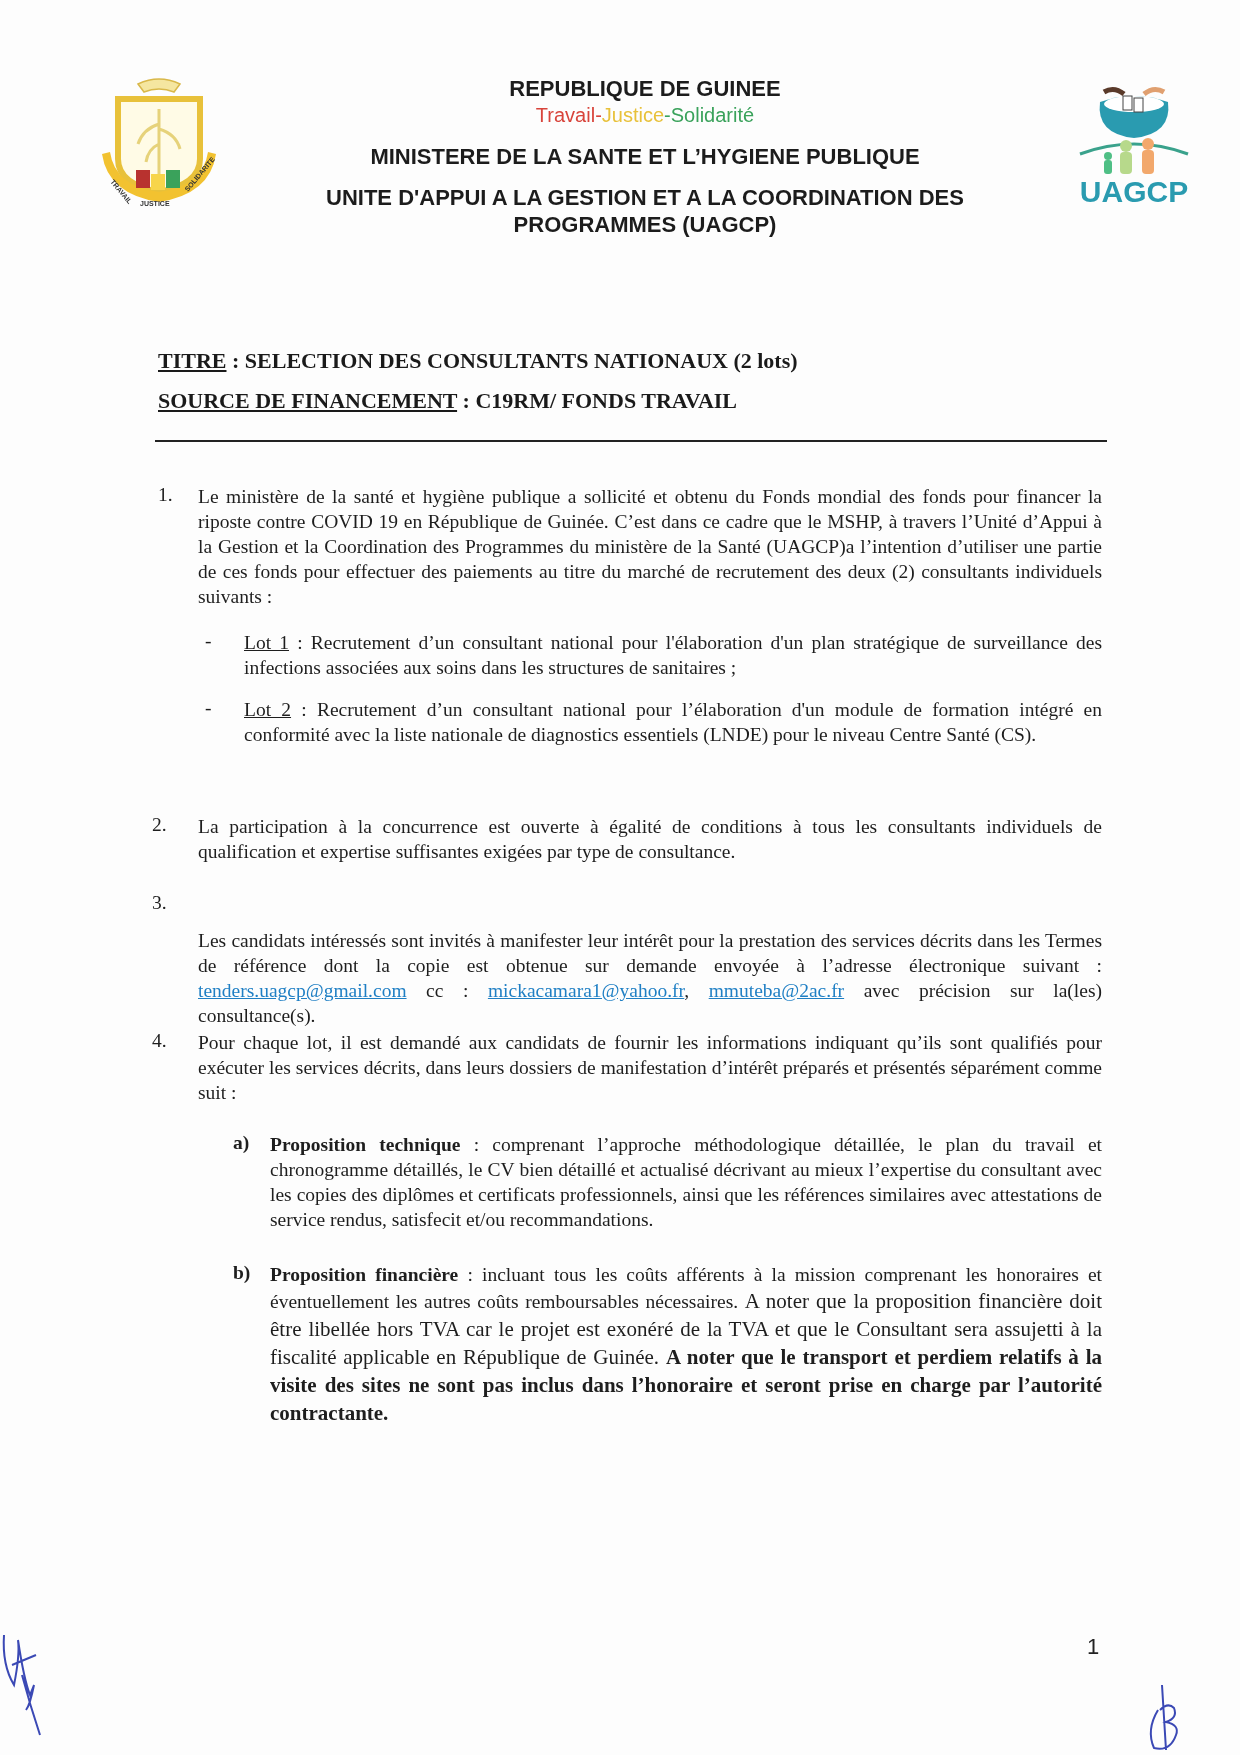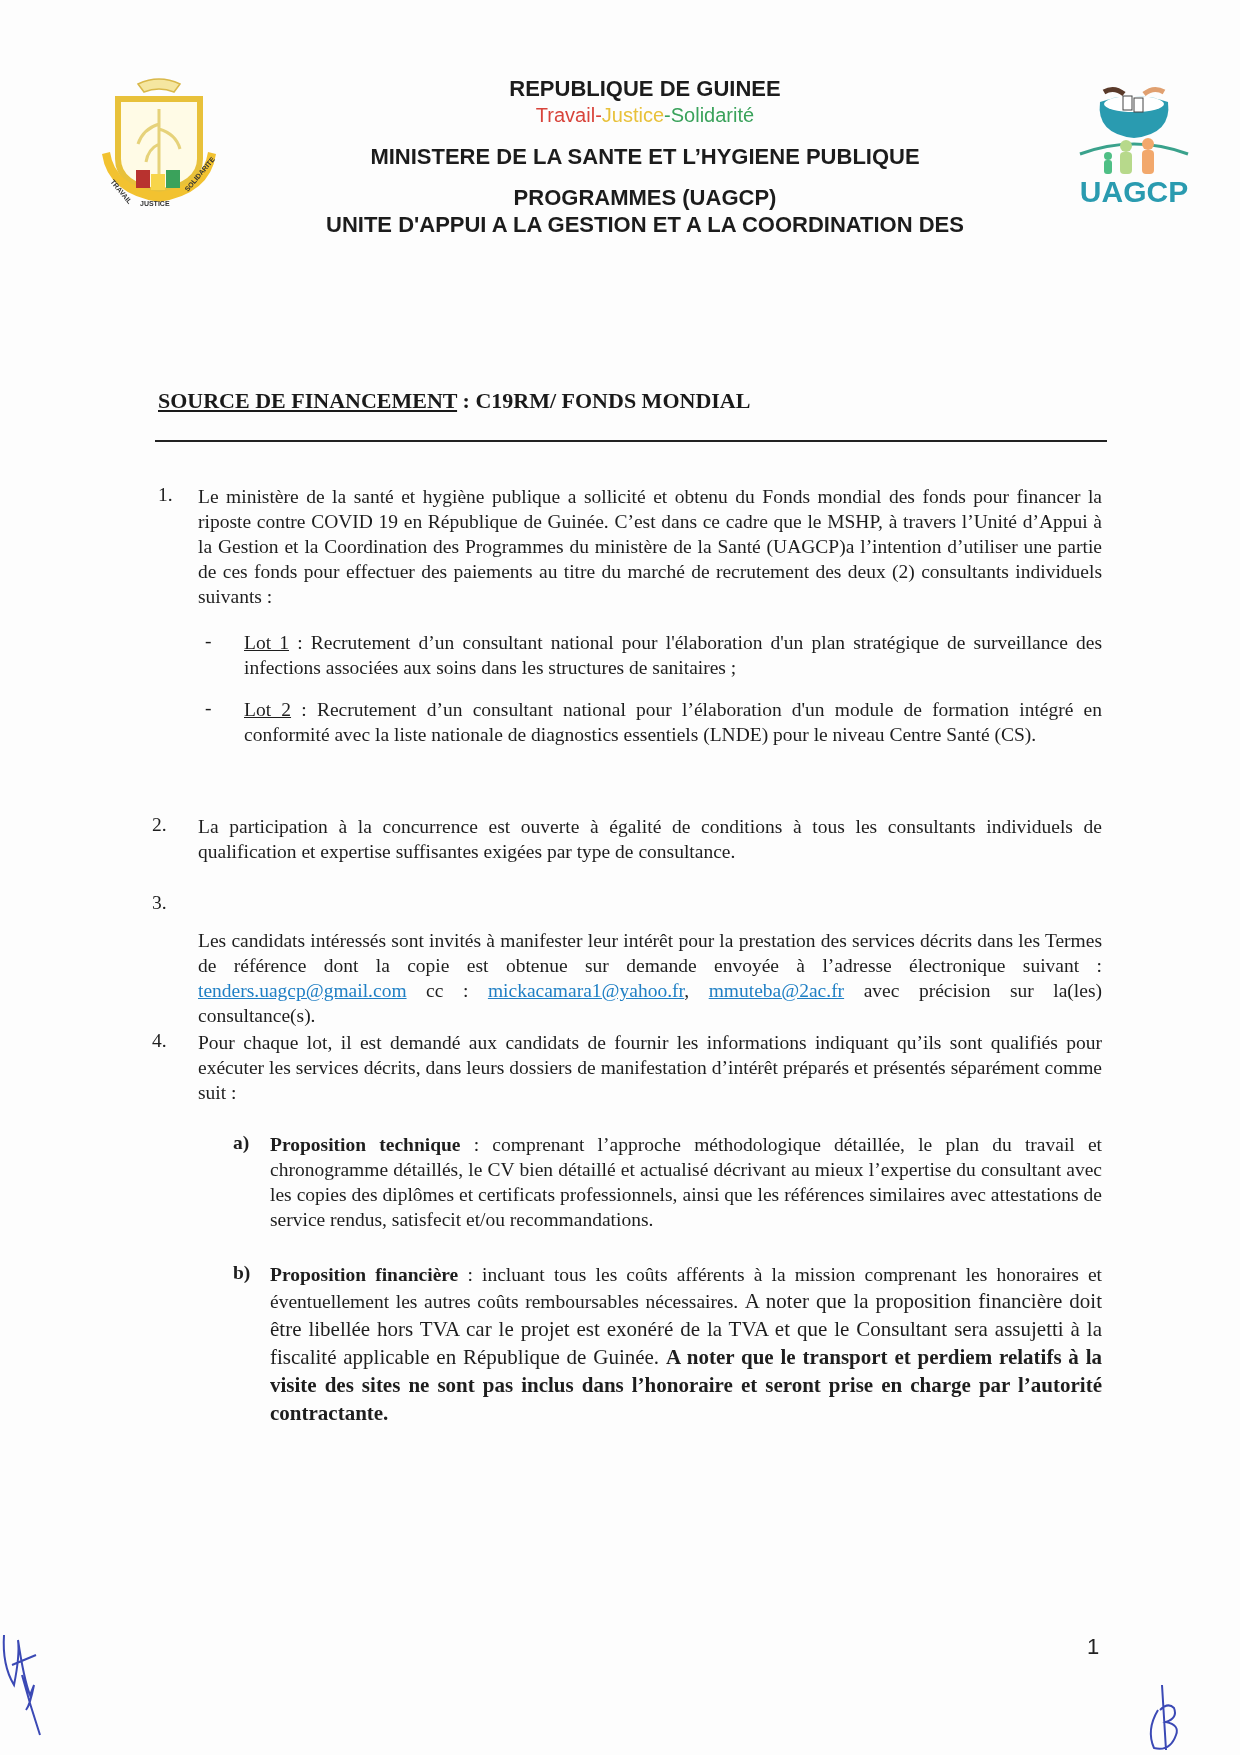--- a/index.html
+++ b/index.html
@@ -56,43 +56,46 @@
     <text x="52" y="132" font-size="7" font-family="Liberation Sans, sans-serif" font-weight="bold" fill="#333">JUSTICE</text>
     <text x="100" y="118" font-size="7" font-family="Liberation Sans, sans-serif" font-weight="bold" fill="#333" transform="rotate(-50 100 118)">SOLIDARITE</text>
   </svg>
 
   <div class="hdr hdr-rep">REPUBLIQUE DE GUINEE</div>
   <div class="hdr hdr-min">MINISTERE DE LA SANTE ET L’HYGIENE PUBLIQUE</div>
   <div class="hdr hdr-motto">
     <span class="motto-red">Travail</span><span class="motto-red">-</span><span class="motto-yellow">Justice</span><span class="motto-green">-</span><span class="motto-green">Solidarité</span>
   </div>
   <div class="hdr hdr-unit">
+    <div>UNITE D'APPUI A LA GESTION ET A LA COORDINATION DES</div>
     <div>PROGRAMMES (UAGCP)</div>
-    <div>UNITE D'APPUI A LA GESTION ET A LA COORDINATION DES</div>
   </div>
 
   <svg class="uagcp-logo" viewBox="0 0 132 130">
     <path d="M32 20 Q66 8 100 20 Q104 52 66 56 Q28 52 32 20 Z" fill="#2a9bb0"></path>
     <ellipse cx="66" cy="22" rx="30" ry="8" fill="#ffffff"></ellipse>
     <rect x="55" y="14" width="9" height="14" fill="#ffffff" stroke="#444" stroke-width="1"></rect>
     <rect x="66" y="16" width="9" height="14" fill="#ffffff" stroke="#444" stroke-width="1"></rect>
     <path d="M36 10 Q46 4 56 12" stroke="#5a3a2a" stroke-width="5" fill="none"></path>
     <path d="M96 10 Q86 4 76 12" stroke="#e0a070" stroke-width="5" fill="none"></path>
     <path d="M12 72 Q66 52 120 72" stroke="#3aa28c" stroke-width="3" fill="none"></path>
     <circle cx="58" cy="64" r="6" fill="#b7d98b"></circle>
     <rect x="52" y="70" width="12" height="22" rx="4" fill="#b7d98b"></rect>
     <circle cx="80" cy="62" r="6" fill="#f2a86c"></circle>
     <rect x="74" y="68" width="12" height="24" rx="4" fill="#f2a86c"></rect>
     <circle cx="40" cy="74" r="4" fill="#4fbf85"></circle>
     <rect x="36" y="78" width="8" height="14" rx="3" fill="#4fbf85"></rect>
     <text x="66" y="120" text-anchor="middle" font-family="Liberation Sans, sans-serif" font-weight="bold" font-size="30" fill="#2a9bb0">UAGCP</text>
   </svg>
 
+  <div class="titre serif">
+    <span class="u">TITRE</span><span> : SELECTION DES CONSULTANTS NATIONAUX (2 lots)</span>
+  </div>
   <div class="source serif">
-    <span class="u">SOURCE DE FINANCEMENT</span><span> : C19RM/ FONDS MONDIAL</span>
+    <span class="u">SOURCE DE FINANCEMENT</span><span> : C19RM/ FONDS TRAVAIL</span>
   </div>
   <div class="rule"></div>
 
   <div class="num" style="left:158px; top:484px;">1.</div>
   <div class="para" style="left:198px; top:484px; width:904px;">Le ministère de la santé et hygiène publique a sollicité et obtenu du Fonds mondial des fonds pour financer la riposte contre COVID 19 en République de Guinée. C’est dans ce cadre que le MSHP, à travers l’Unité d’Appui à la Gestion et la Coordination des Programmes du ministère de la Santé (UAGCP)a l’intention d’utiliser une partie de ces fonds pour effectuer des paiements au titre du marché de recrutement des deux (2) consultants individuels suivants :</div>
 
   <div class="dash" style="left:205px; top:630px;">-</div>
   <div class="para" style="left:244px; top:630px; width:858px;">
     <span class="u">Lot 1</span><span> : Recrutement d’un consultant national pour l'élaboration d'un plan stratégique de surveillance des infections associées aux soins dans les structures de sanitaires ;</span>
   </div>

